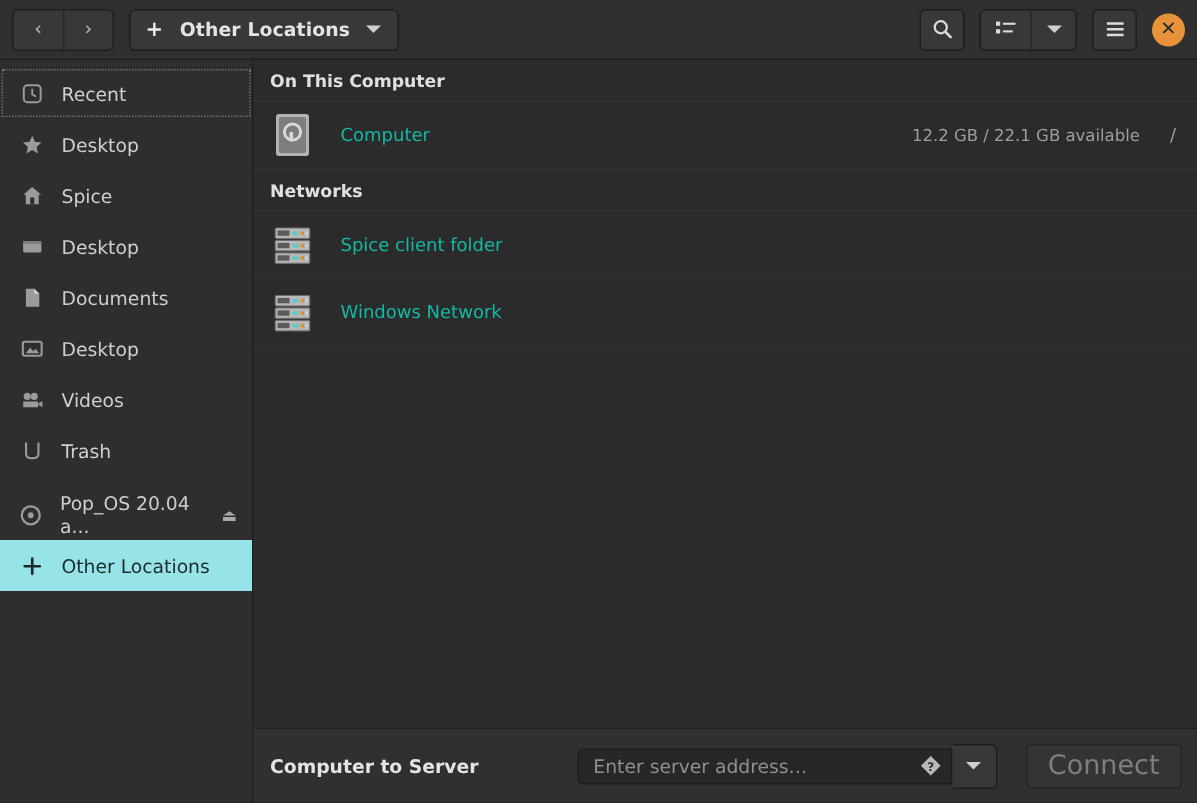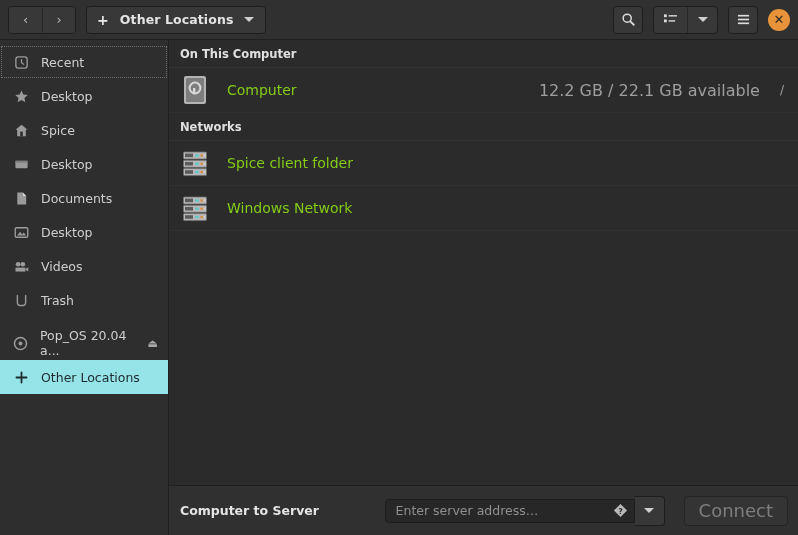--- a/index.html
+++ b/index.html
@@ -118,22 +118,22 @@
     padding: 7px 0 6px 11px;
     border-bottom: 1px solid #333333;
   }
   .row {
     display: flex; align-items: center;
     height: 45px;
     padding: 0 14px 0 11px;
     border-bottom: 1px solid #313131;
   }
   .row .ricon { width: 30px; display: flex; align-items: center; justify-content: center; }
-  .row .rlabel { margin-left: 17px; font-size: 14px; color: #84cc16; }
-  .row .rmeta { margin-left: auto; font-size: 16px; color: #9e9e9e; }
+  .row .rlabel { margin-left: 17px; font-size: 12px; color: #14b8a6; }
+  .row .rmeta { margin-left: auto; font-size: 11px; color: #9e9e9e; }
   .row .rmount { margin-left: 20px; font-size: 12px; color: #9e9e9e; }
 
   
   .connectbar {
     height: 50px; min-height: 50px;
     background: #303030;
     border-top: 1px solid #1f1f1f;
     display: flex; align-items: center;
     padding: 0 10px 0 11px;
     gap: 10px;

